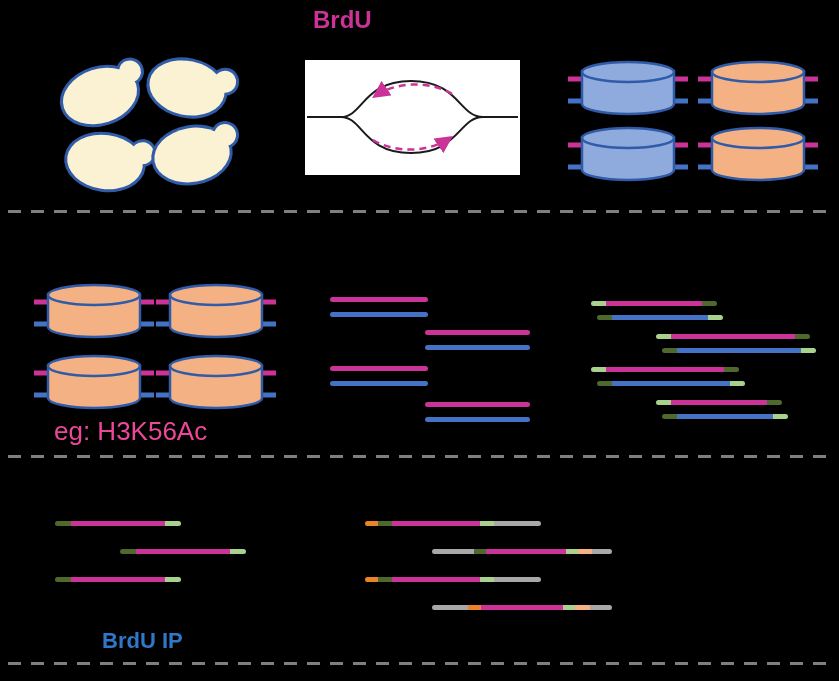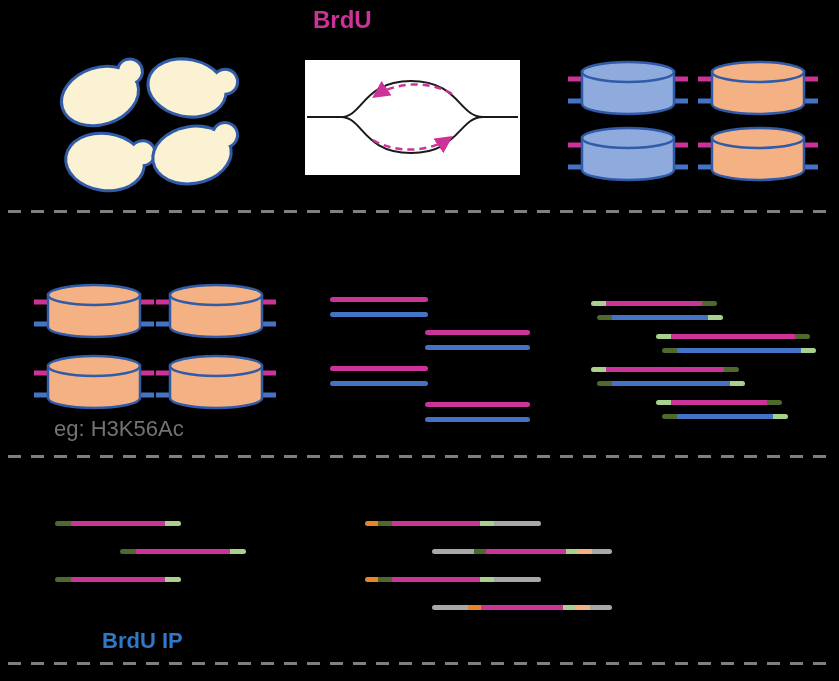--- a/index.html
+++ b/index.html
@@ -2,21 +2,21 @@
 <html><head>
 <meta charset="utf-8">
 <style>
   html,body{margin:0;padding:0;background:#000;}
   .stage{
     position:relative;width:839px;height:681px;background:#000;overflow:hidden;
     font-family:"Liberation Sans",sans-serif;
   }
   .label{position:absolute;white-space:nowrap;}
   .brdu-label{left:313px;top:6px;font-size:24px;font-weight:bold;color:#CC3399;}
-  .h3k56-label{left:54px;top:416px;font-size:22px;color:#737373;}
+  .h3k56-label{left:54px;top:416px;font-size:26px;color:#ec4899;}
   .brduip-label{left:102px;top:628px;font-size:22px;font-weight:bold;color:#2E78C7;}
   .divider{
     position:absolute;left:8px;width:823px;height:3px;
     background:repeating-linear-gradient(90deg,#7f7f7f 0 13px,transparent 13px 23px);
   }
   .cells{position:absolute;left:45px;top:50px;}
   .bubble-box{position:absolute;left:305px;top:60px;width:215px;height:115px;background:#ffffff;}
   .dna-line{position:absolute;height:5px;display:flex;border-radius:2.5px;overflow:hidden;}
   .dna-line span{height:100%;display:block;flex:0 0 auto;}
   .nucleosome{position:absolute;width:120px;height:58px;}

